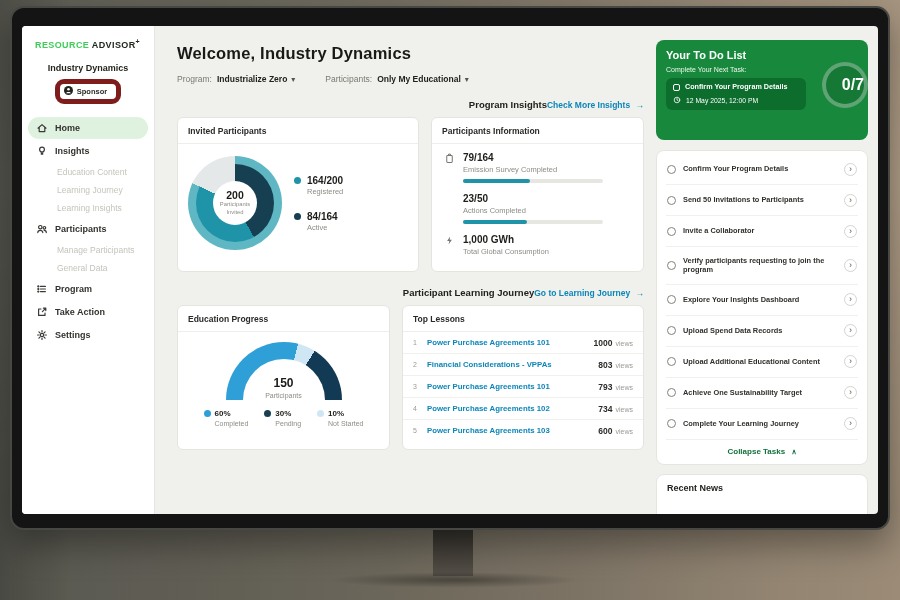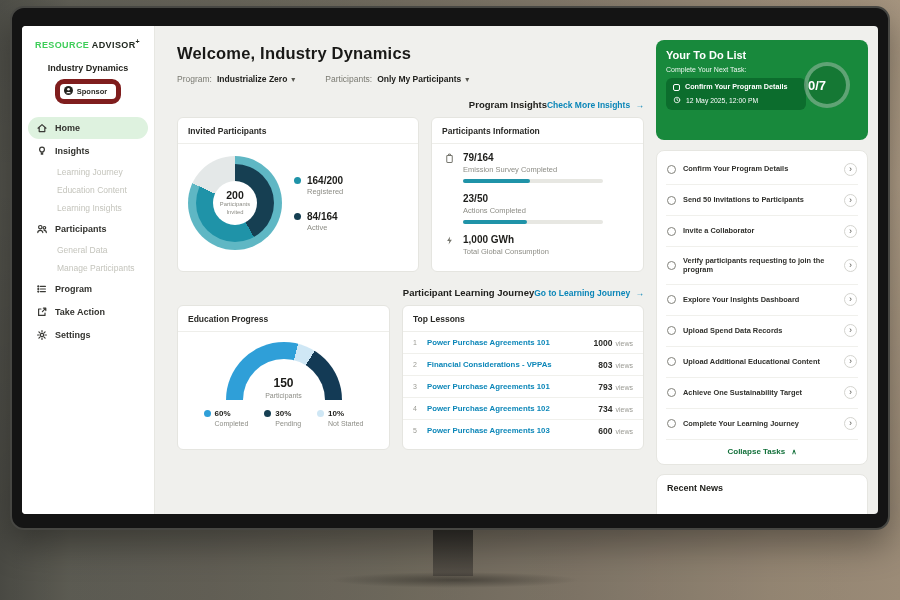--- a/index.html
+++ b/index.html
@@ -118,23 +118,23 @@
   
   .rightpanel { position:absolute; right:0; top:0; width:226px; height:100%; padding:14px 10px 0 4px; }
   .todo-card { background:#18893c; border-radius:8px; padding:9px 10px; position:relative; color:#fff; height:100px; }
   .todo-title { font-size:11px; font-weight:bold; }
   .todo-sub { font-size:7px; opacity:.92; margin-top:5px; }
   .todo-next { margin-top:5px; background:#0c6d2d; border-radius:6px; padding:5px 7px; width:140px; cursor:pointer; }
   .next1 { display:flex; gap:5px; font-size:7.2px; font-weight:bold; line-height:1.2; }
   .cbox { width:7px; height:7px; border:1px solid #fff; border-radius:2px; flex:none; margin-top:1px; }
   .next2 { display:flex; gap:5px; font-size:6.8px; margin-top:4px; align-items:center; }
   .clock svg { width:8px; height:8px; stroke:#fff; fill:none; stroke-width:1.2; stroke-linecap:round; }
-  .ring { position:absolute; right:18px; top:22px; width:46px; height:46px; border-radius:50%;
+  .ring { position:absolute; right:0; top:22px; width:46px; height:46px; border-radius:50%;
     border:4px solid rgba(255,255,255,.32); background:rgba(0,0,0,.12);
-    display:flex; align-items:center; justify-content:flex-start; font-size:13px; font-weight:bold; }
+    display:flex; align-items:center; justify-content:flex-end; font-size:16px; font-weight:bold; }
 
   .tasks-card { margin-top:10px; background:#fff; border:1px solid #e6e6e1; border-radius:8px; padding:3px 9px 4px; }
   .task { display:flex; align-items:center; gap:7px; padding:8.5px 1px; border-bottom:1px solid #f0f0ec; cursor:pointer; }
   .task:last-of-type { border-bottom:none; }
   .tcircle { width:9px; height:9px; border:1px solid #82827b; border-radius:50%; flex:none; }
   .tlabel { flex:1; font-size:7.4px; font-weight:bold; color:#30302c; line-height:1.35; }
   .tchev { width:13px; height:13px; border:1px solid #d4d4cf; border-radius:50%; color:#55554f;
     font-size:9px; line-height:11px; text-align:center; flex:none; }
   .collapse { text-align:center; padding:7px 0 4px; font-size:8px; font-weight:bold; color:#12703a; cursor:pointer; }
   .collapse .caret { font-size:7px; margin-left:4px; }
@@ -179,44 +179,44 @@
       <div class="nav-item">
         <span class="nicon">
               <svg viewBox="0 0 12 12">
                 <circle cx="6" cy="4.6" r="2.4"></circle>
                 <path d="M5 7.8 h2 M5.3 9.2 h1.4"></path>
               </svg>
             </span>
         <span>Insights</span>
       </div>
       <div class="nav-sub">
+        <span>Education Content</span>
+      </div>
+      <div class="nav-sub">
         <span>Learning Journey</span>
-      </div>
-      <div class="nav-sub">
-        <span>Education Content</span>
       </div>
       <div class="nav-sub">
         <span>Learning Insights</span>
       </div>
       <div class="nav-item">
         <span class="nicon">
               <svg viewBox="0 0 12 12">
                 <circle cx="4.3" cy="4.2" r="1.7"></circle>
                 <path d="M1.8 9.6 c0-2.9 5-2.9 5 0"></path>
                 <circle cx="8.4" cy="4.8" r="1.3"></circle>
                 <path d="M8.2 7.4 c1.4 0 2.1.9 2.1 2.2"></path>
               </svg>
             </span>
         <span>Participants</span>
       </div>
       <div class="nav-sub">
+        <span>Manage Participants</span>
+      </div>
+      <div class="nav-sub">
         <span>General Data</span>
-      </div>
-      <div class="nav-sub">
-        <span>Manage Participants</span>
       </div>
       <div class="nav-item">
         <span class="nicon">
               <svg viewBox="0 0 12 12">
                 <path d="M4.4 3.4 h5 M4.4 6 h5 M4.4 8.6 h5"></path>
                 <circle cx="2.3" cy="3.4" r="0.5" fill="currentColor"></circle>
                 <circle cx="2.3" cy="6" r="0.5" fill="currentColor"></circle>
                 <circle cx="2.3" cy="8.6" r="0.5" fill="currentColor"></circle>
               </svg>
             </span>
@@ -246,21 +246,21 @@
     <h1 class="title">Welcome, Industry Dynamics</h1>
 
     <div class="filters">
       <div class="filter">
         <span class="flabel">Program:</span>
         <span class="fvalue">Industrialize Zero</span>
         <span class="chev">▾</span>
       </div>
       <div class="filter">
         <span class="flabel">Participants:</span>
-        <span class="fvalue">Only My Participants</span>
+        <span class="fvalue">Only My Educational</span>
         <span class="chev">▾</span>
       </div>
     </div>
 
     <div class="sec-head">
       <span class="sec-title">Program Insights</span>
       <span class="sec-link">
         <span>Check More Insights</span>
         <span class="arr">→</span>
       </span>

